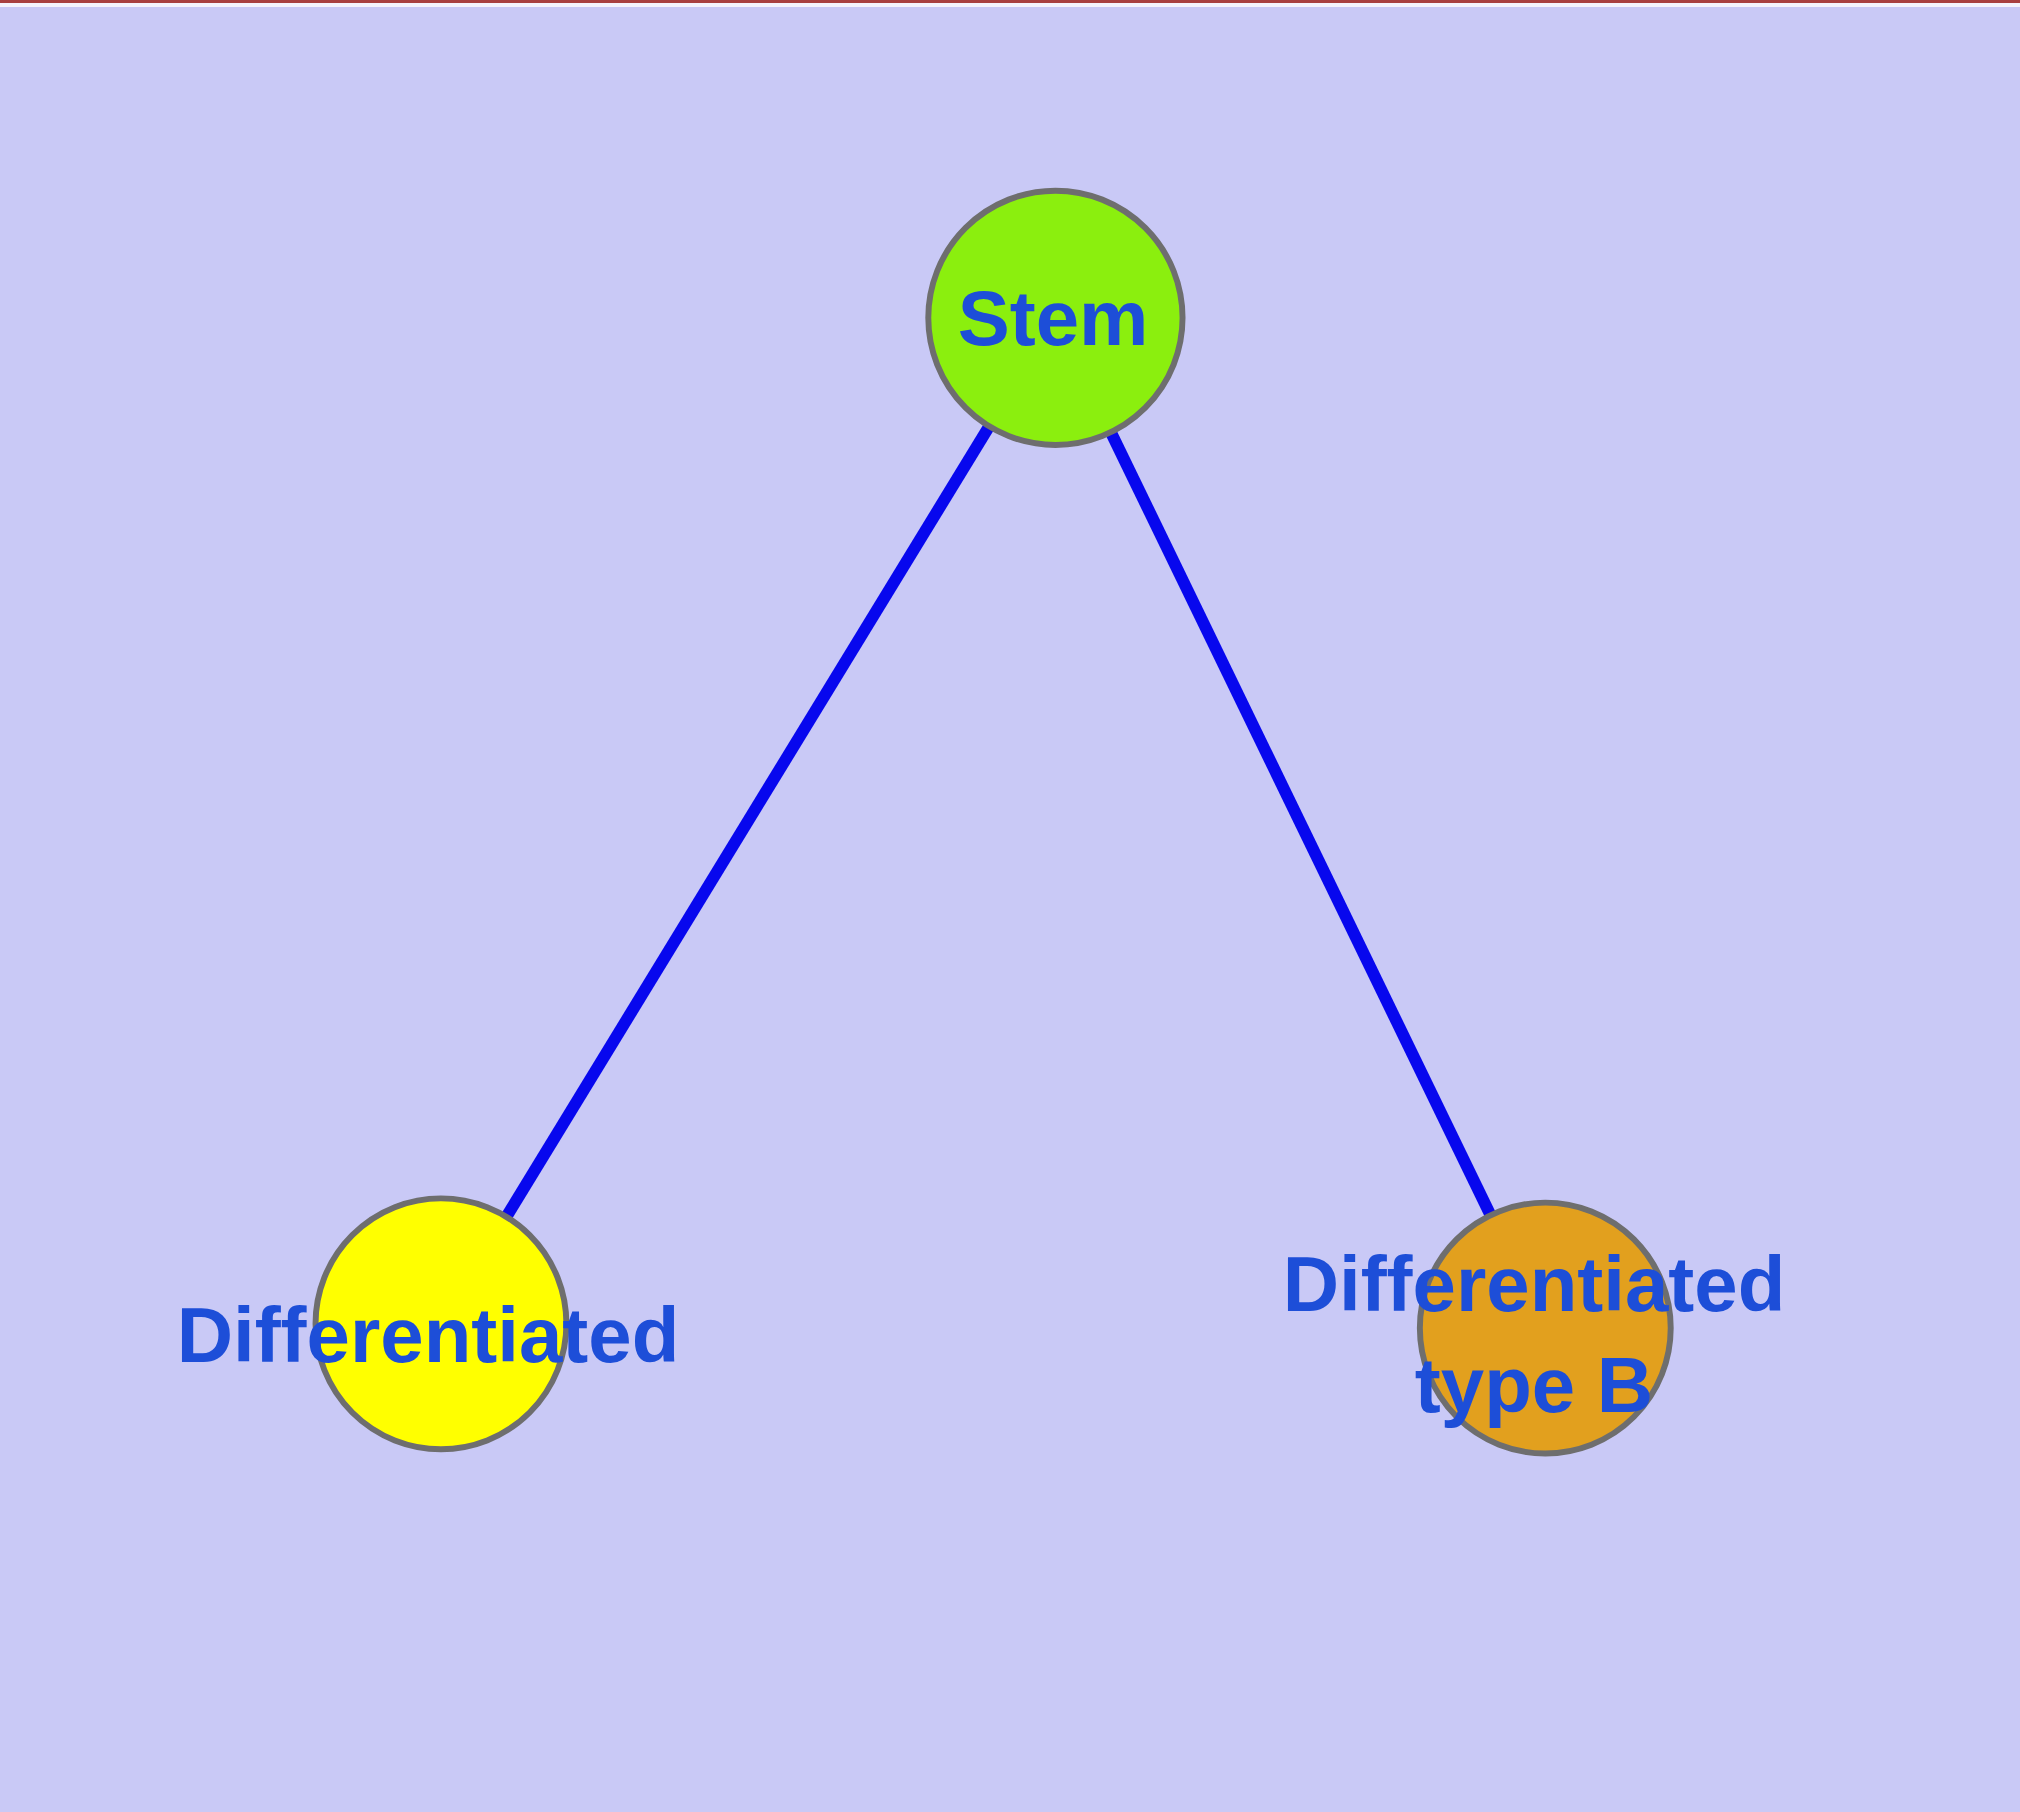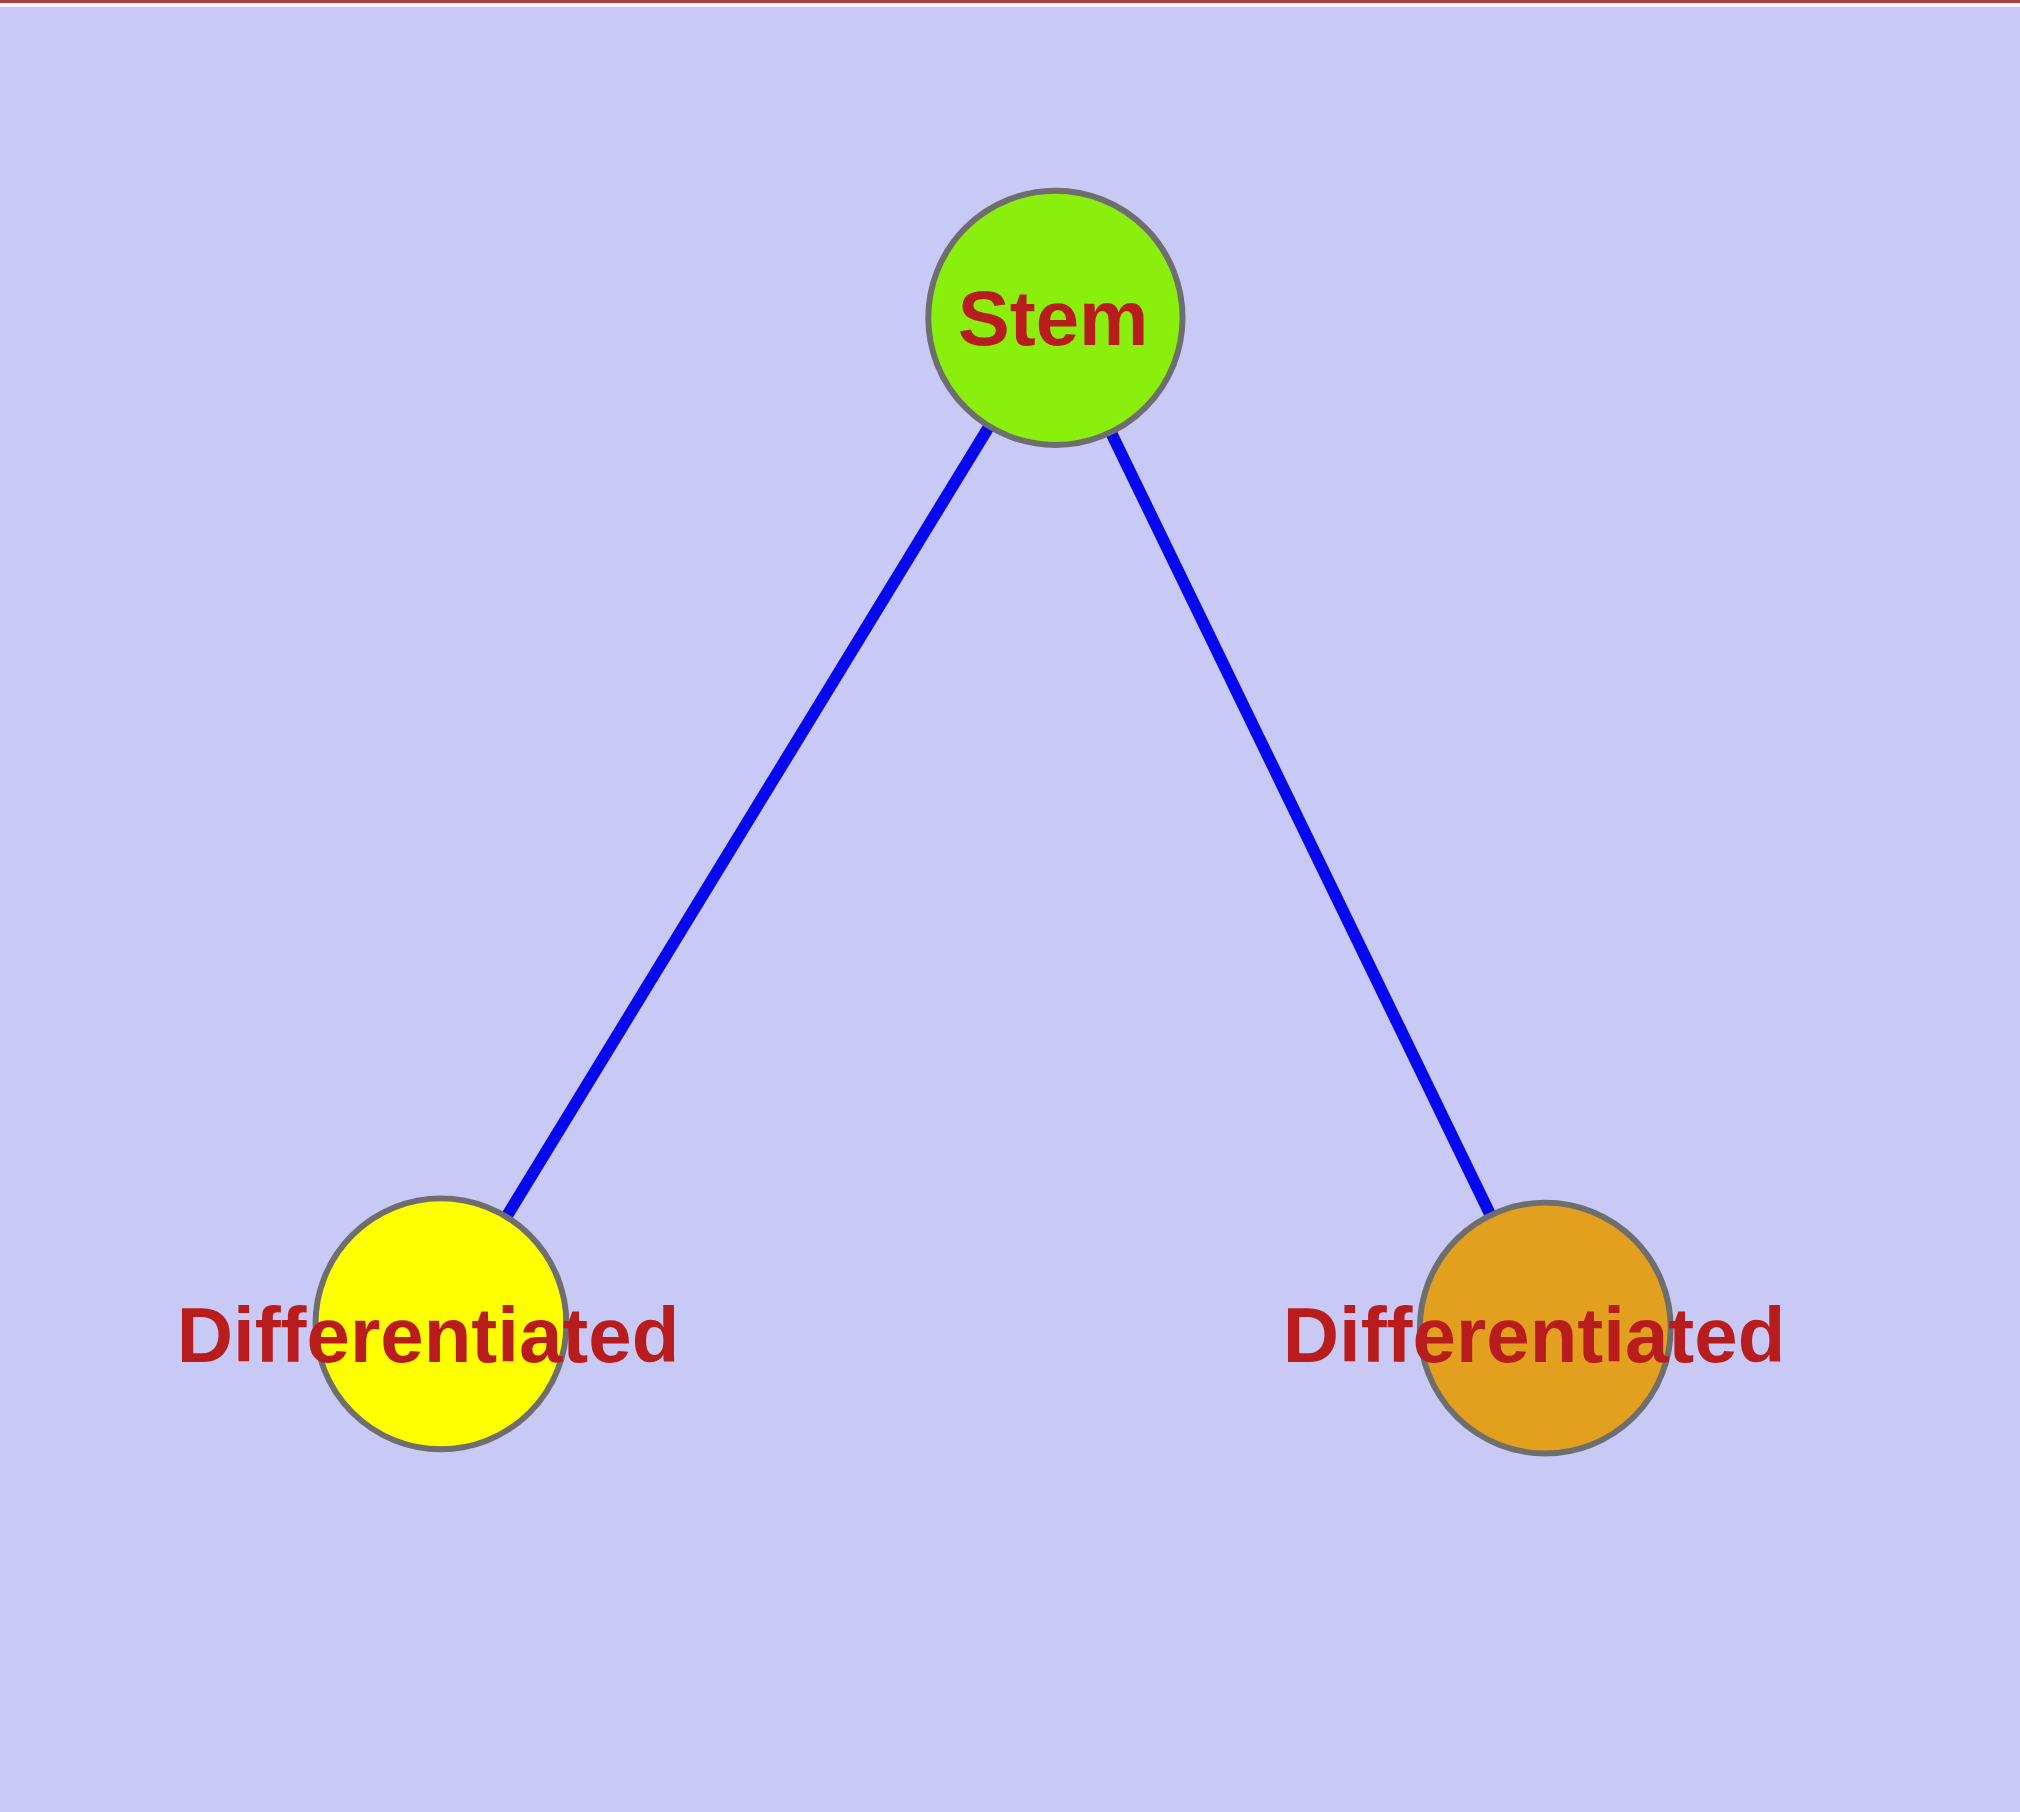--- a/index.html
+++ b/index.html
@@ -31,21 +31,21 @@
   }
   .graph-svg {
     position: absolute;
     top: 0; left: 0;
     width: 100%;
     height: 100%;
   }
   .node-label {
     position: absolute;
     transform: translate(-50%, -50%);
-    color: #b91c1c;
+    color: #1d4ed8;
     font-weight: bold;
     font-size: 78px;
     line-height: 101px;
     text-align: center;
     white-space: nowrap;
     letter-spacing: 0px;
   }
   .node-label span { display: block; }
 </style>
 </head>
@@ -69,16 +69,17 @@
   <div class="node-label" style="left:1053px; top:318px;">
     <span>Stem</span>
   </div>
 
   <div class="node-label" style="left:428px; top:1335px;">
     <span>Differentiated</span>
   </div>
 
   <div class="node-label" style="left:1534px; top:1335px;">
     <span>Differentiated</span>
+    <span>type B</span>
   </div>
 
 </div>
 
 
 </body></html>

